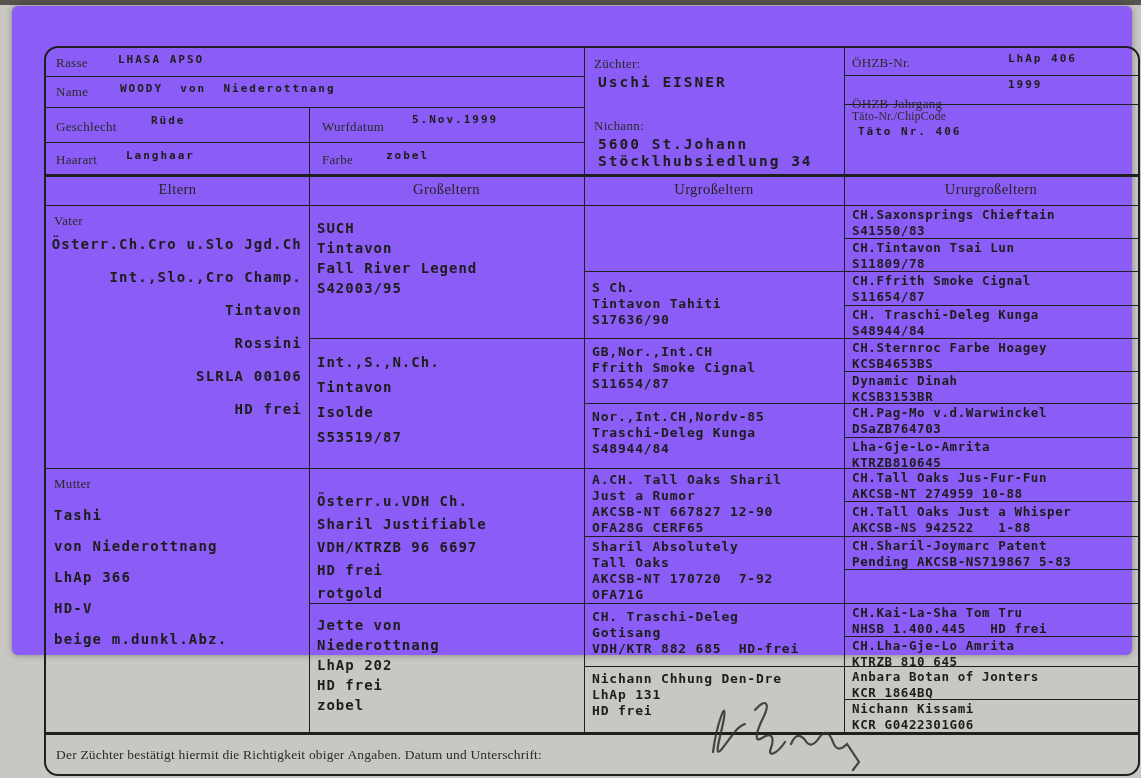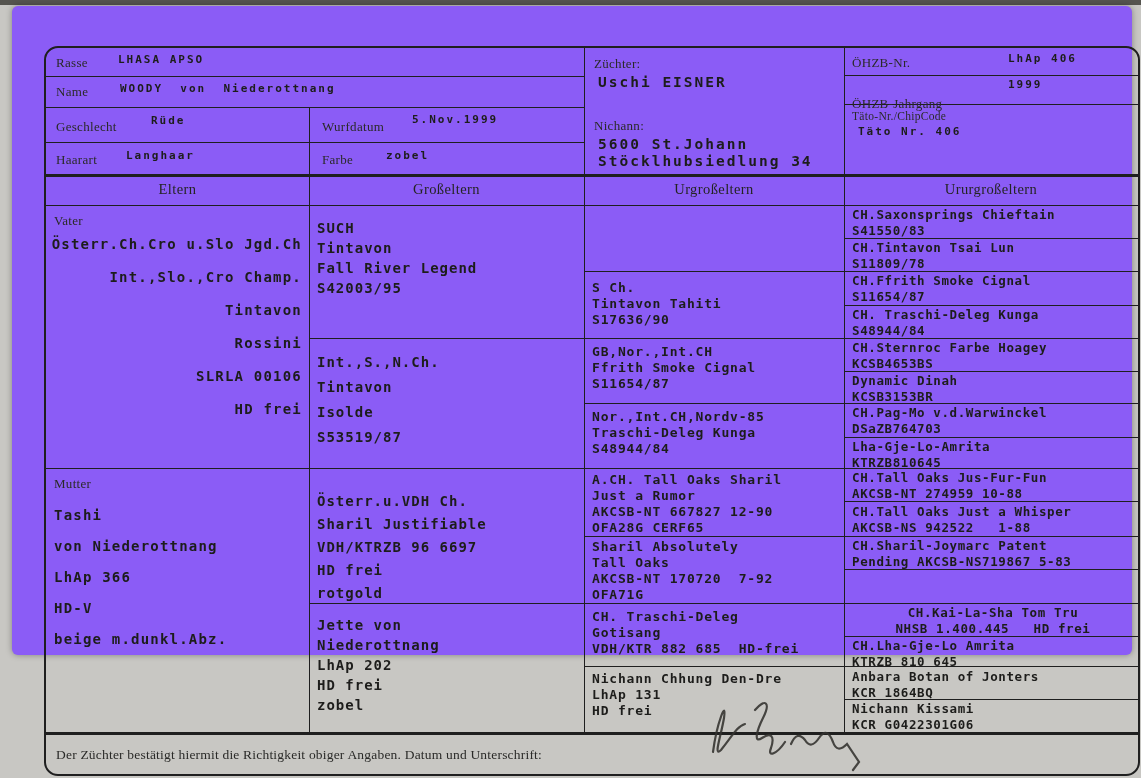--- a/index.html
+++ b/index.html
@@ -202,21 +202,21 @@
       <div class="mono c4cell" style="left:806px;top:357px;width:282px;">CH.Pag-Mo v.d.Warwinckel
 DSaZB764703</div>
       <div class="mono c4cell" style="left:806px;top:391px;width:282px;">Lha-Gje-Lo-Amrita
 KTRZB810645</div>
       <div class="mono c4cell" style="left:806px;top:422px;width:282px;">CH.Tall Oaks Jus-Fur-Fun
 AKCSB-NT 274959 10-88</div>
       <div class="mono c4cell" style="left:806px;top:456px;width:282px;">CH.Tall Oaks Just a Whisper
 AKCSB-NS 942522   1-88</div>
       <div class="mono c4cell" style="left:806px;top:490px;width:282px;">CH.Sharil-Joymarc Patent
 Pending AKCSB-NS719867 5-83</div>
-      <div class="mono c4cell" style="left:806px;top:557px;width:282px;text-align:center;">CH.Kai-La-Sha Tom Tru
+      <div class="mono c4cell" style="left:806px;top:557px;width:282px;">CH.Kai-La-Sha Tom Tru
 NHSB 1.400.445   HD frei</div>
       <div class="mono c4cell" style="left:806px;top:590px;width:282px;">CH.Lha-Gje-Lo Amrita
 KTRZB 810 645</div>
       <div class="mono c4cell" style="left:806px;top:621px;width:282px;">Anbara Botan of Jonters
 KCR 1864BQ</div>
       <div class="mono c4cell" style="left:806px;top:653px;width:282px;">Nichann Kissami
 KCR G0422301G06</div>
 
       <div class="footer-text">Der Züchter bestätigt hiermit die Richtigkeit obiger Angaben. Datum und Unterschrift:</div>
     </div>

